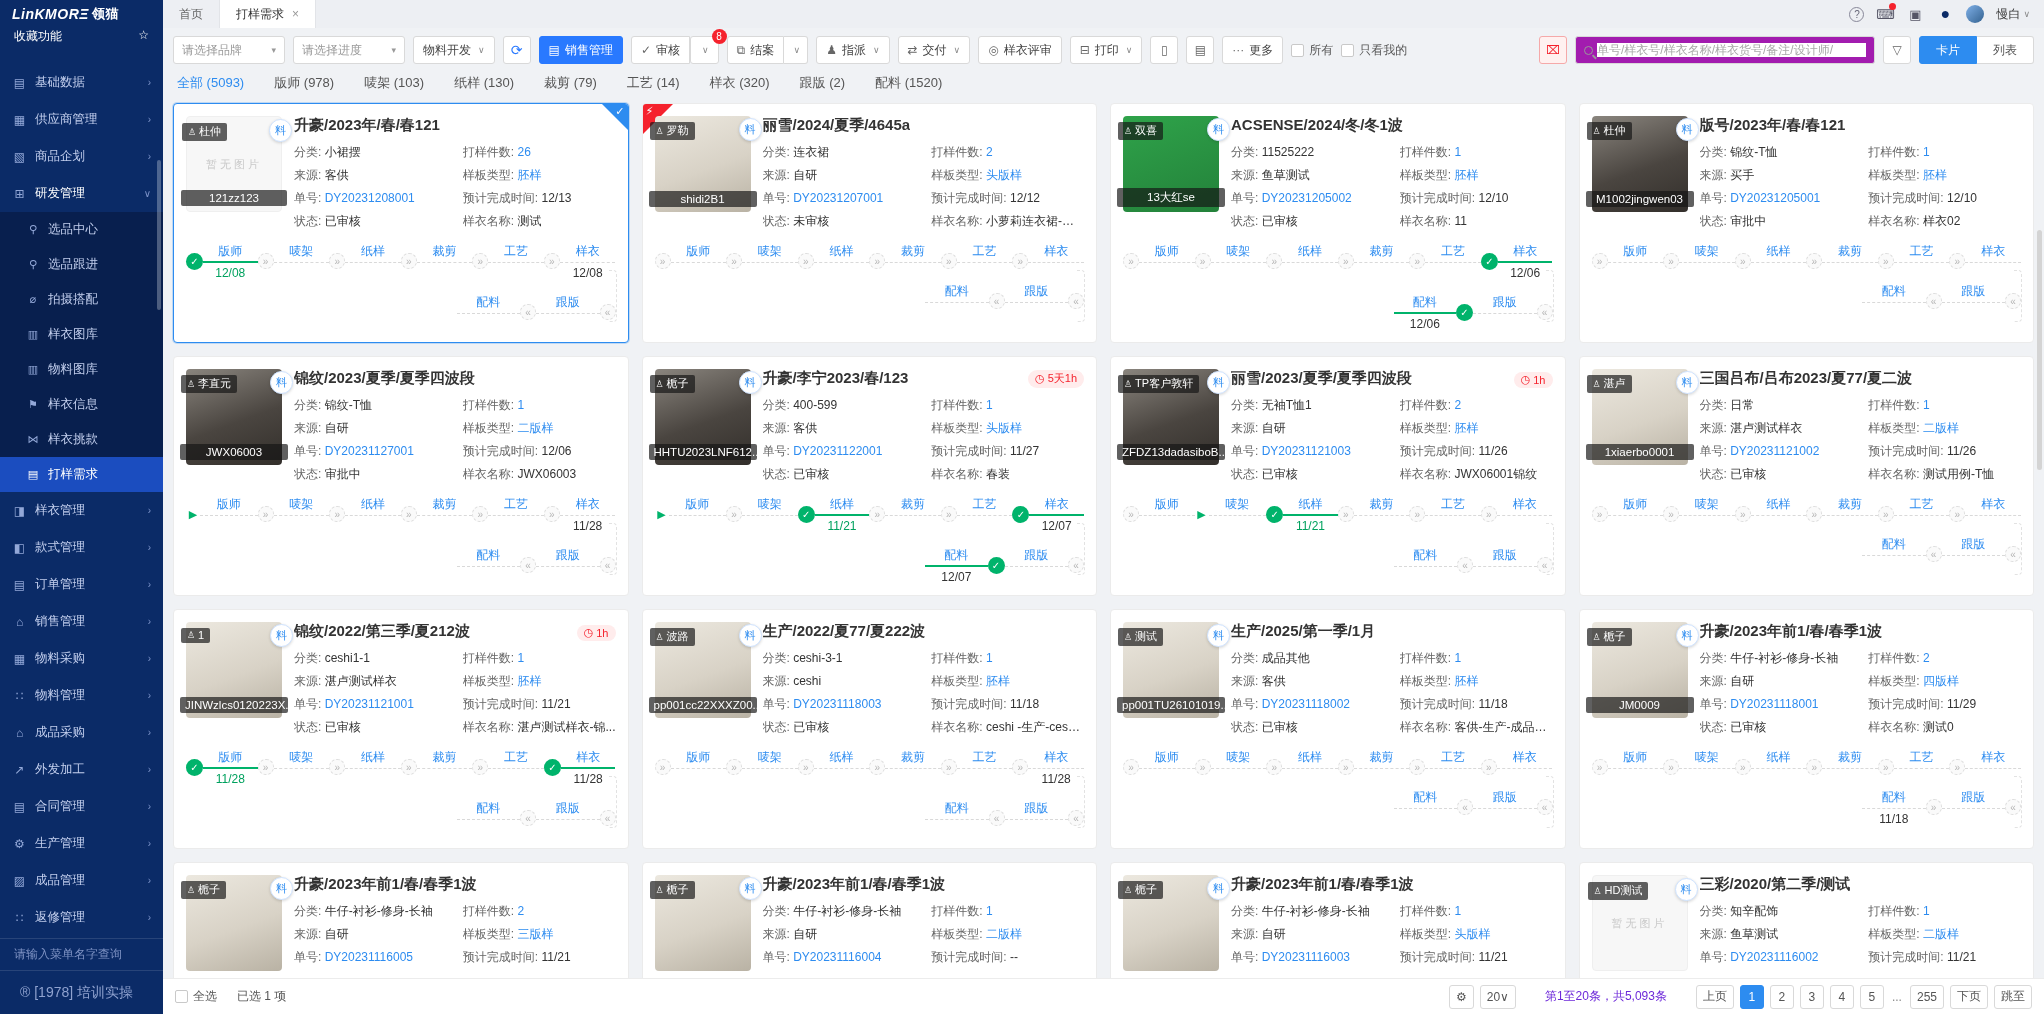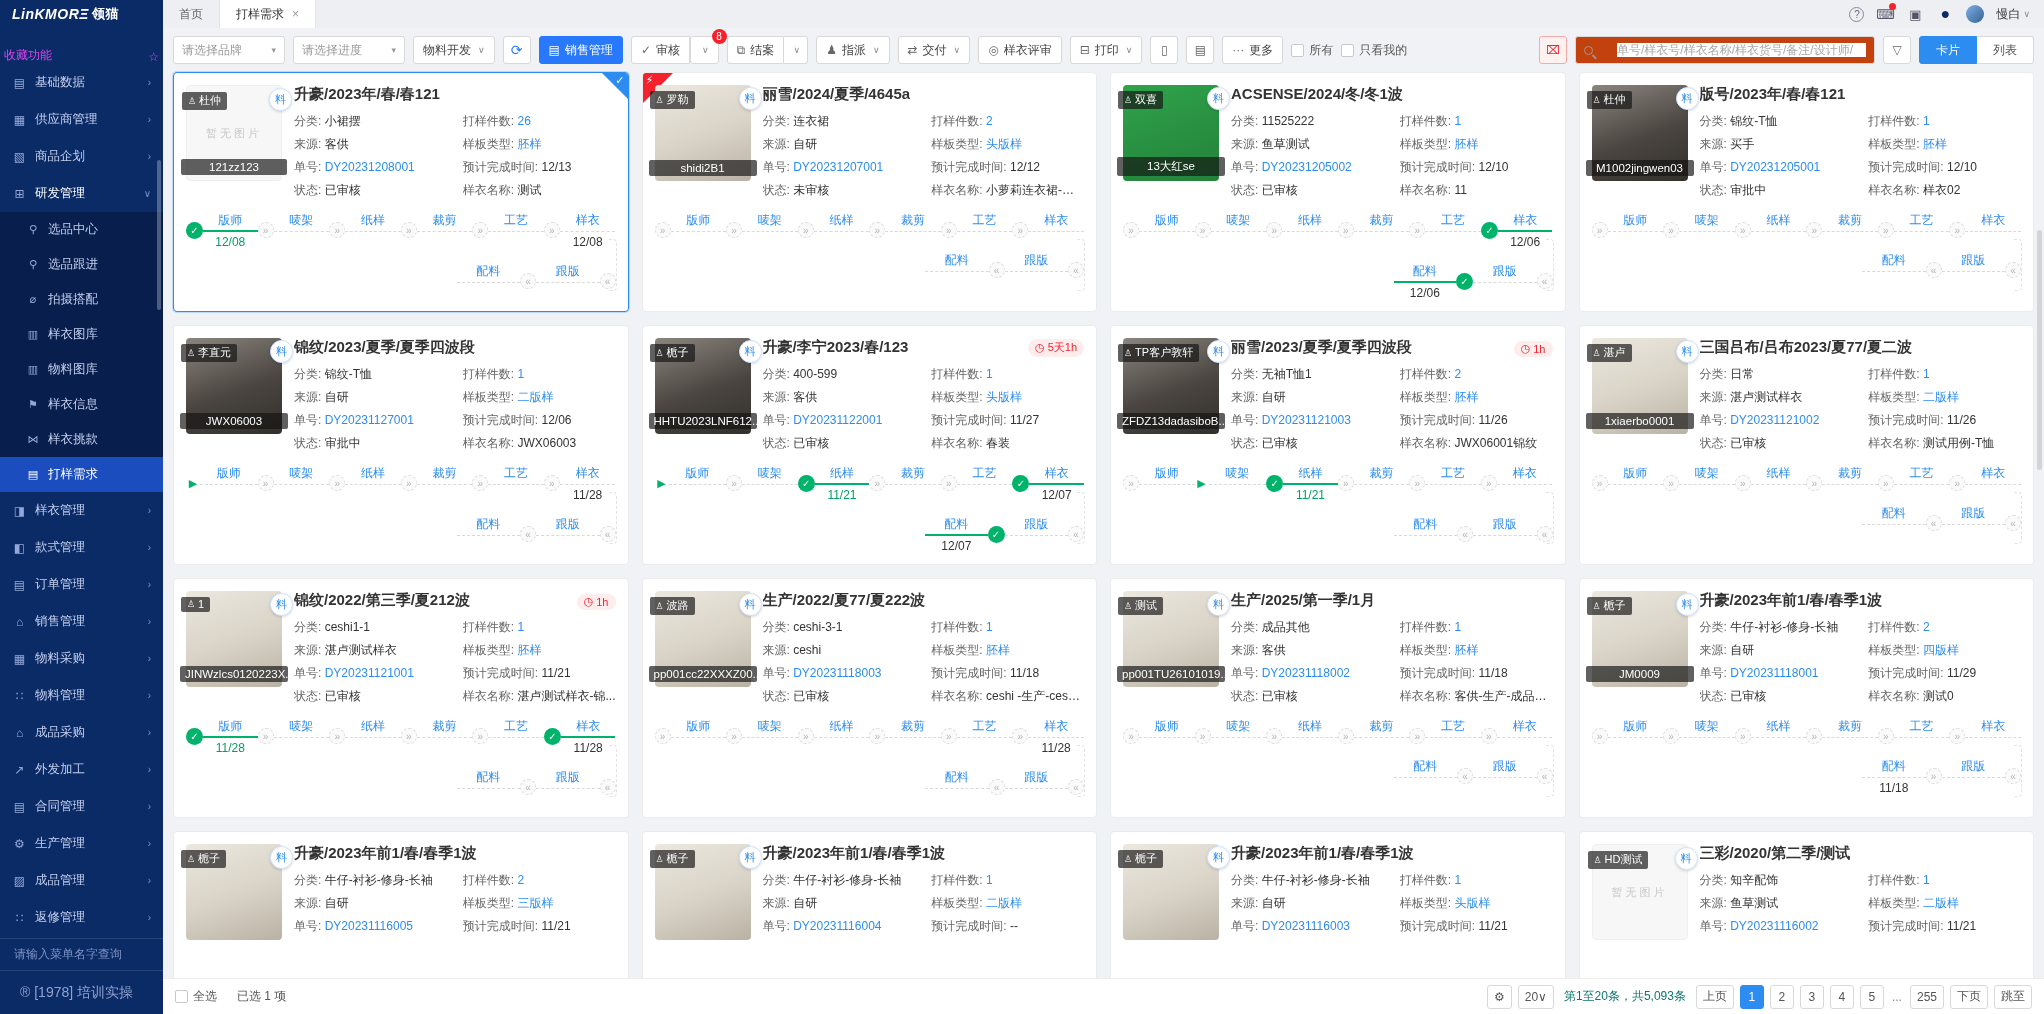--- a/index.html
+++ b/index.html
@@ -19,21 +19,21 @@
   .hicon{color:#556;font-size:13px;display:flex;align-items:center;justify-content:center;position:relative;width:18px;height:18px}
   .hicon.circ{border:1px solid #889;border-radius:50%;width:15px;height:15px;font-size:10px;color:#667}
   .hicon .dot{position:absolute;top:-2px;right:-2px;width:7px;height:7px;background:#f5222d;border-radius:50%}
   .hicon.dark{color:#0b2b67;font-size:16px}
   .avatar{width:18px;height:18px;border-radius:50%;background:linear-gradient(135deg,#7fb0e8,#33618f)}
   .uname{font-size:12px;color:#333;display:flex;align-items:center;gap:3px}
   .uname .caret{font-size:9px;color:#888}
 
   
   .sidebar{position:absolute;top:28px;left:0;bottom:0;width:163px;background:#0b2b67;color:#c3cfee;display:flex;flex-direction:column;z-index:4}
-  .fav-row{height:36px;display:flex;align-items:flex-end;justify-content:space-between;padding:0 4px;color:#d946ef;flex-shrink:0}
+  .fav-row{height:36px;display:flex;align-items:flex-start;justify-content:space-between;padding:0 14px;color:#ffffff;flex-shrink:0}
   .menu{flex:1;overflow:hidden;position:relative}
   .m-item{height:37px;display:flex;align-items:center;padding:0 12px;gap:8px;cursor:default;white-space:nowrap}
   .m-item .mi{width:15px;text-align:center;font-size:12px;color:#93a8d8;flex-shrink:0}
   .m-item .ml{flex:1;font-size:12.5px}
   .m-item .arr{font-size:10px;color:#7d93c9}
   .m-item.expanded{color:#fff}
   .submenu{background:#081f4e}
   .s-item{height:35px;display:flex;align-items:center;padding:0 12px 0 26px;gap:8px;font-size:12.5px;white-space:nowrap}
   .s-item .mi{width:14px;text-align:center;font-size:11px;color:#93a8d8}
   .s-item.active{background:#1b4dbf;color:#fff}
@@ -55,21 +55,21 @@
   .btn.iconly{width:28px;padding:0;justify-content:center}
   .btn.iconly.blue .bi{color:#2979ff;font-size:14px}
   .bgroup{display:flex;position:relative}
   .bgroup .btn:first-child{border-radius:3px 0 0 3px}
   .bgroup .btn:last-child{border-radius:0 3px 3px 0;border-left:none;width:24px;padding:0;justify-content:center}
   .bgroup .badge{position:absolute;top:-7px;right:-8px;background:#f5222d;color:#fff;border-radius:8px;min-width:15px;height:15px;line-height:15px;text-align:center;font-size:10px;padding:0 4px;z-index:2}
   .chk{display:flex;align-items:center;gap:5px;color:#555;white-space:nowrap}
   .chk .box{width:13px;height:13px;border:1px solid #c9c9c9;border-radius:2px;background:#fff}
   .tb-right{margin-left:auto;display:flex;align-items:center;gap:8px}
   .btn.danger{border-color:#f5a9a9;background:#fff1f0;color:#f5222d;width:28px;justify-content:center;padding:0}
-  .search-box{height:28px;width:300px;border:1px solid #d9d9d9;border-radius:3px;background:#c2410c;display:flex;align-items:center;padding:0 8px;gap:24px}
+  .search-box{height:28px;width:300px;border:1px solid #d9d9d9;border-radius:3px;background:#a21caf;display:flex;align-items:center;padding:0 8px;gap:4px}
   .mag{width:9px;height:9px;border:1.5px solid #999;border-radius:50%;position:relative;flex-shrink:0}
   .mag:after{content:"";position:absolute;width:5px;height:1.5px;background:#999;transform:rotate(45deg);left:7px;top:9px}
   .search-box input{border:none;outline:none;flex:1;font-size:12px;color:#333;font-family:inherit}
   .search-box input::placeholder{color:#a8a8a8}
   .vtoggle{display:flex}
   .vtoggle .seg{height:28px;padding:0 16px;display:flex;align-items:center;border:1px solid #d9d9d9;background:#fff;color:#555}
   .vtoggle .seg:first-child{border-radius:3px 0 0 3px;background:#2d8cf0;border-color:#2d8cf0;color:#fff}
   .vtoggle .seg:last-child{border-radius:0 3px 3px 0;border-left:none}
 
   .filter-tabs{display:flex;gap:30px;padding:4px 14px 9px;font-size:13px;color:#555;flex-shrink:0}
@@ -121,21 +121,21 @@
   .stepx{flex:1;display:flex;min-width:0}
   .bracket{position:absolute;right:-1px;top:27px;width:8px;height:52px;border:1px dashed #e2e2e2;border-left:none;border-radius:0 4px 4px 0}
 
   
   .footer{height:36px;background:#fff;border-top:1px solid #ececec;display:flex;align-items:center;justify-content:space-between;padding:0 12px;flex-shrink:0}
   .foot-left{display:flex;align-items:center;gap:20px;color:#555}
   .foot-right{display:flex;align-items:center;gap:6px;color:#555}
   .pgbox{height:24px;min-width:24px;border:1px solid #d9d9d9;border-radius:3px;background:#fff;display:flex;align-items:center;justify-content:center;padding:0 6px;color:#555}
   .pgbox.active{background:#2d8cf0;border-color:#2d8cf0;color:#fff}
   .pgdots{padding:0 2px;color:#888}
-  .pgrange{margin:0 4px;color:#0f766e}
+  .pgrange{margin:0 23px;color:#6d28d9}
   .page-scroll{position:absolute;right:2px;top:230px;width:5px;height:240px;background:#d4d4d4;border-radius:3px;z-index:6}
 </style>
 </head>
 <body>
 
 <div class="header">
   <div class="logo">
     <span>LinKMORΞ</span>
     <span class="logo-cn">领猫</span>
   </div>
@@ -384,20 +384,31 @@
         </div>
         <div class="btn iconly">
           <span class="bi">▽</span>
         </div>
         <div class="vtoggle">
           <span class="seg">卡片</span>
           <span class="seg">列表</span>
         </div>
       </div>
     </div>
+  <div class="filter-tabs" id="filtertabs">
+      <span class="ftab active">全部 (5093)</span>
+      <span class="ftab">版师 (978)</span>
+      <span class="ftab">唛架 (103)</span>
+      <span class="ftab">纸样 (130)</span>
+      <span class="ftab">裁剪 (79)</span>
+      <span class="ftab">工艺 (14)</span>
+      <span class="ftab">样衣 (320)</span>
+      <span class="ftab">跟版 (2)</span>
+      <span class="ftab">配料 (1520)</span>
+    </div>
   <div class="cards" id="cards">
       <div class="card selected">
         <div class="corner-check"></div>
         <span class="corner-check-g">✓</span>
         <div class="card-top">
           <div class="thumb tone-none">
             <span class="noimg">暂无图片</span>
             <span class="owner">
               <span class="pg">♙</span>
               <span>杜仲</span>

